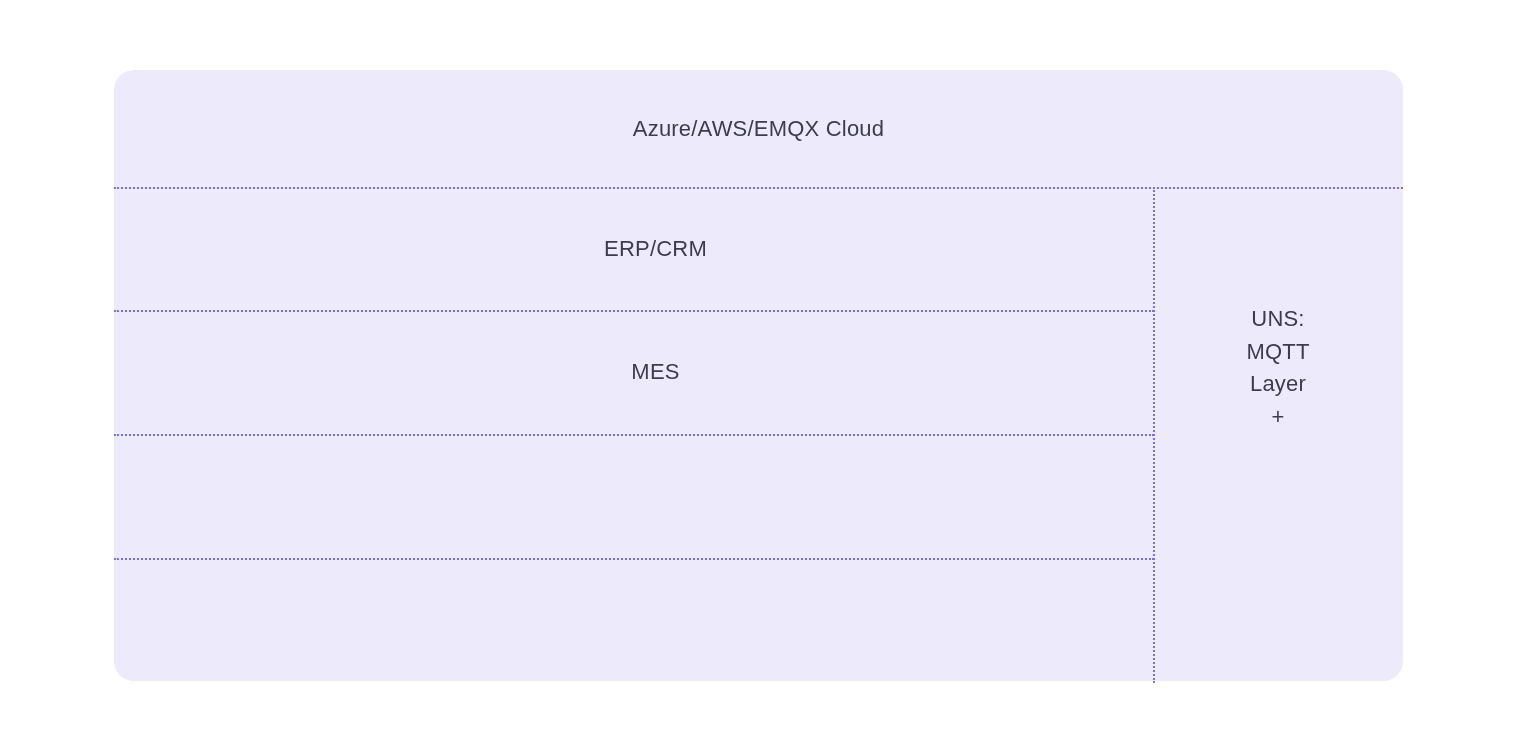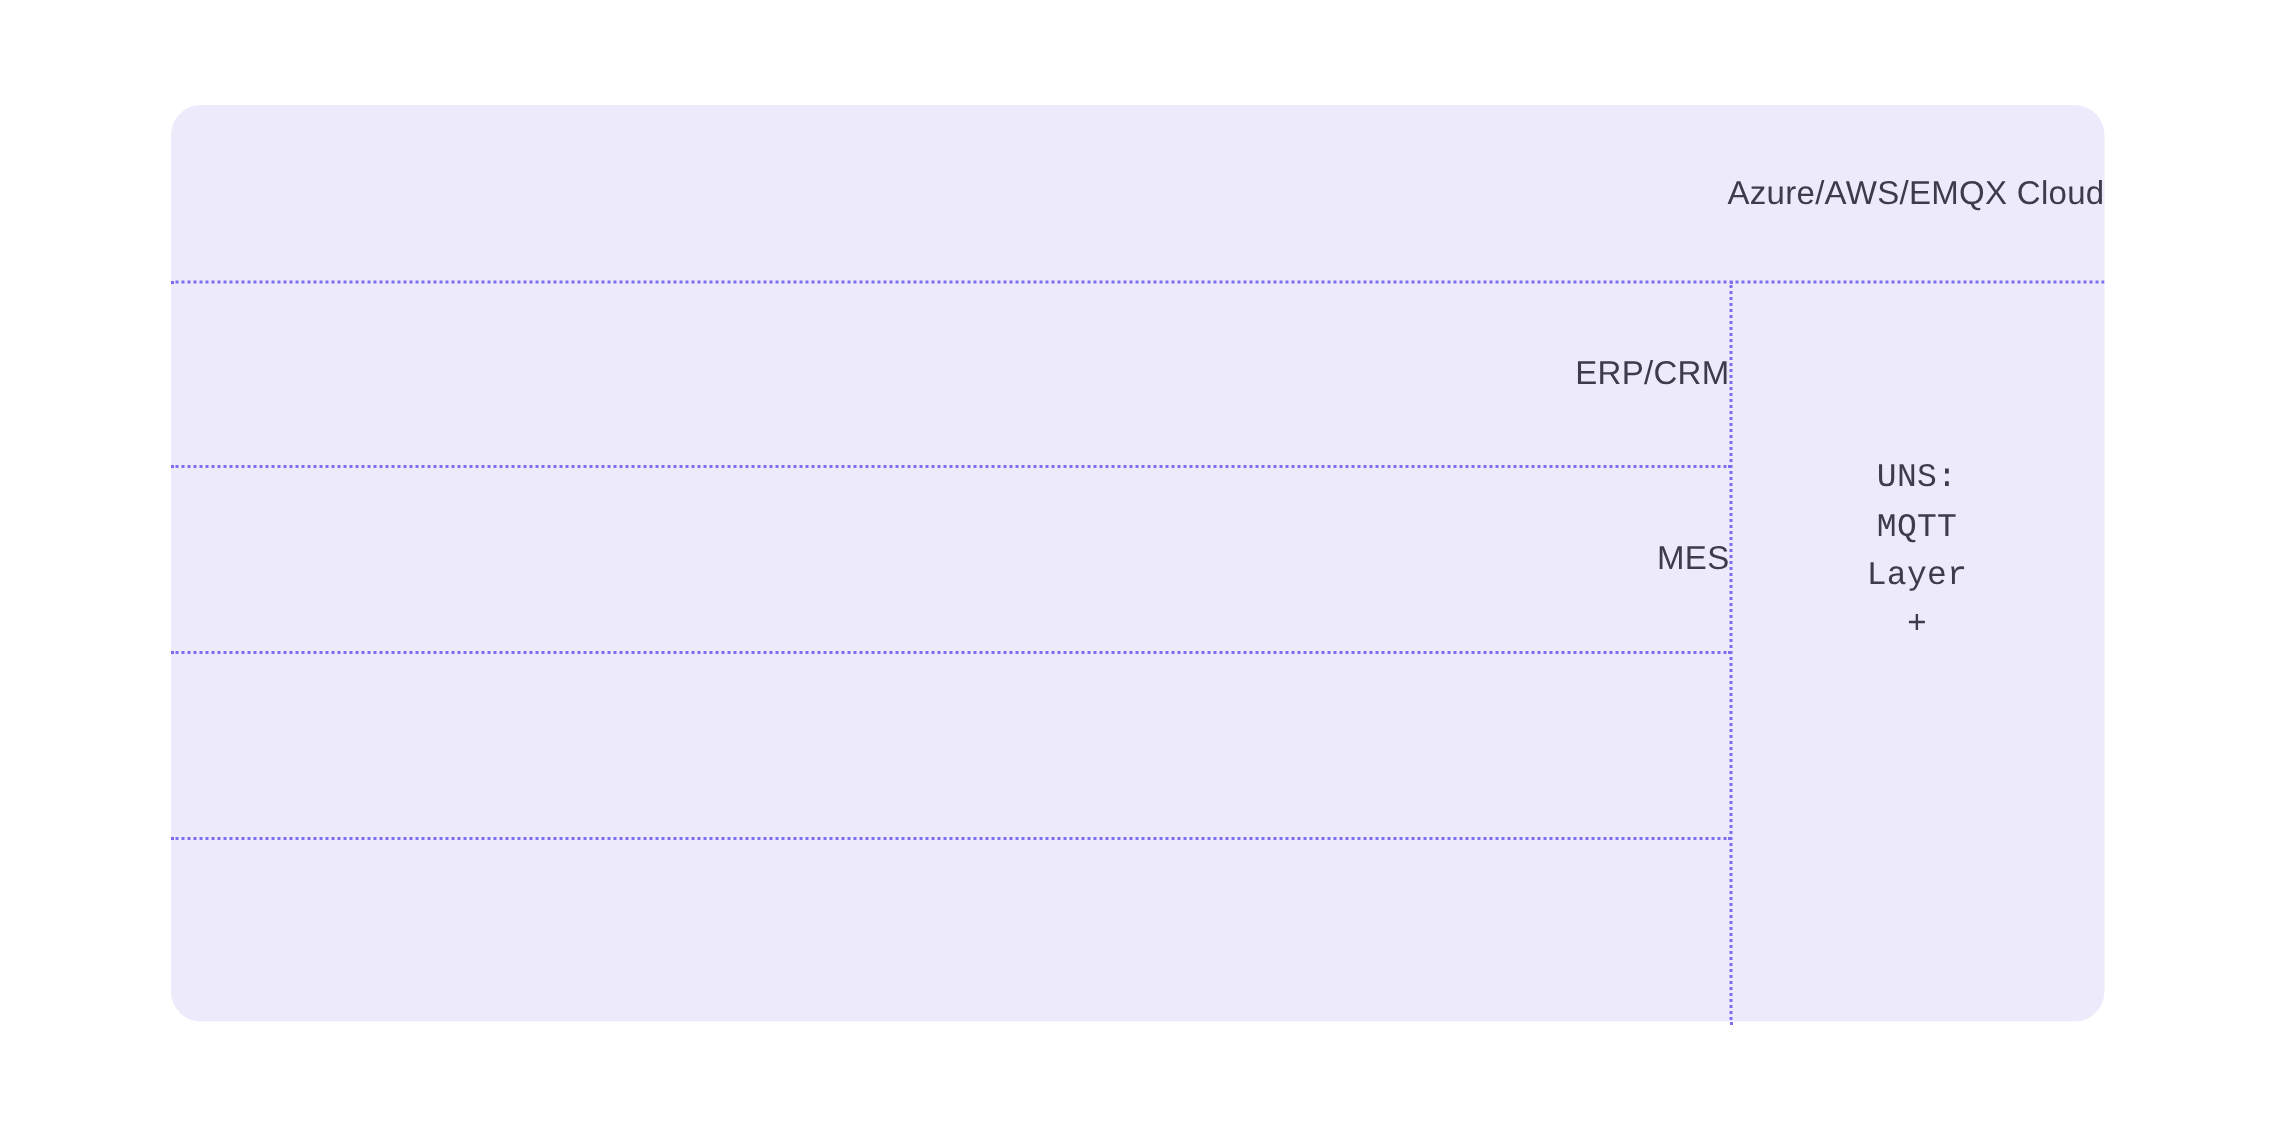--- a/index.html
+++ b/index.html
@@ -32,21 +32,21 @@
     background: #edeafb;
     border-radius: 20px;
     overflow: hidden;
   }
 
   
   .cell {
     position: absolute;
     display: flex;
     align-items: center;
-    justify-content: flex-end;
+    justify-content: center;
     text-align: center;
     color: #3c3c4e;
     font-size: 22px;
     font-weight: 400;
     letter-spacing: 0.2px;
     line-height: 1.0;
     box-sizing: border-box;
   }
 
   
@@ -78,21 +78,20 @@
     padding-top: 116px;
   }
   #cell-uns .uns-text {
     display: block;
     width: 100%;
     line-height: 1.48;
     font-size: 22px;
   }
   #cell-uns .uns-line {
     display: block;
-    font-family: Liberation Mono, monospace;
   }
 
   
   .hrule {
     position: absolute;
     height: 0;
     border-top: 2px dotted #7b6ef0;
   }
   
   #rule-0 { left: 0;   top: 117px; width: 1289px; }

